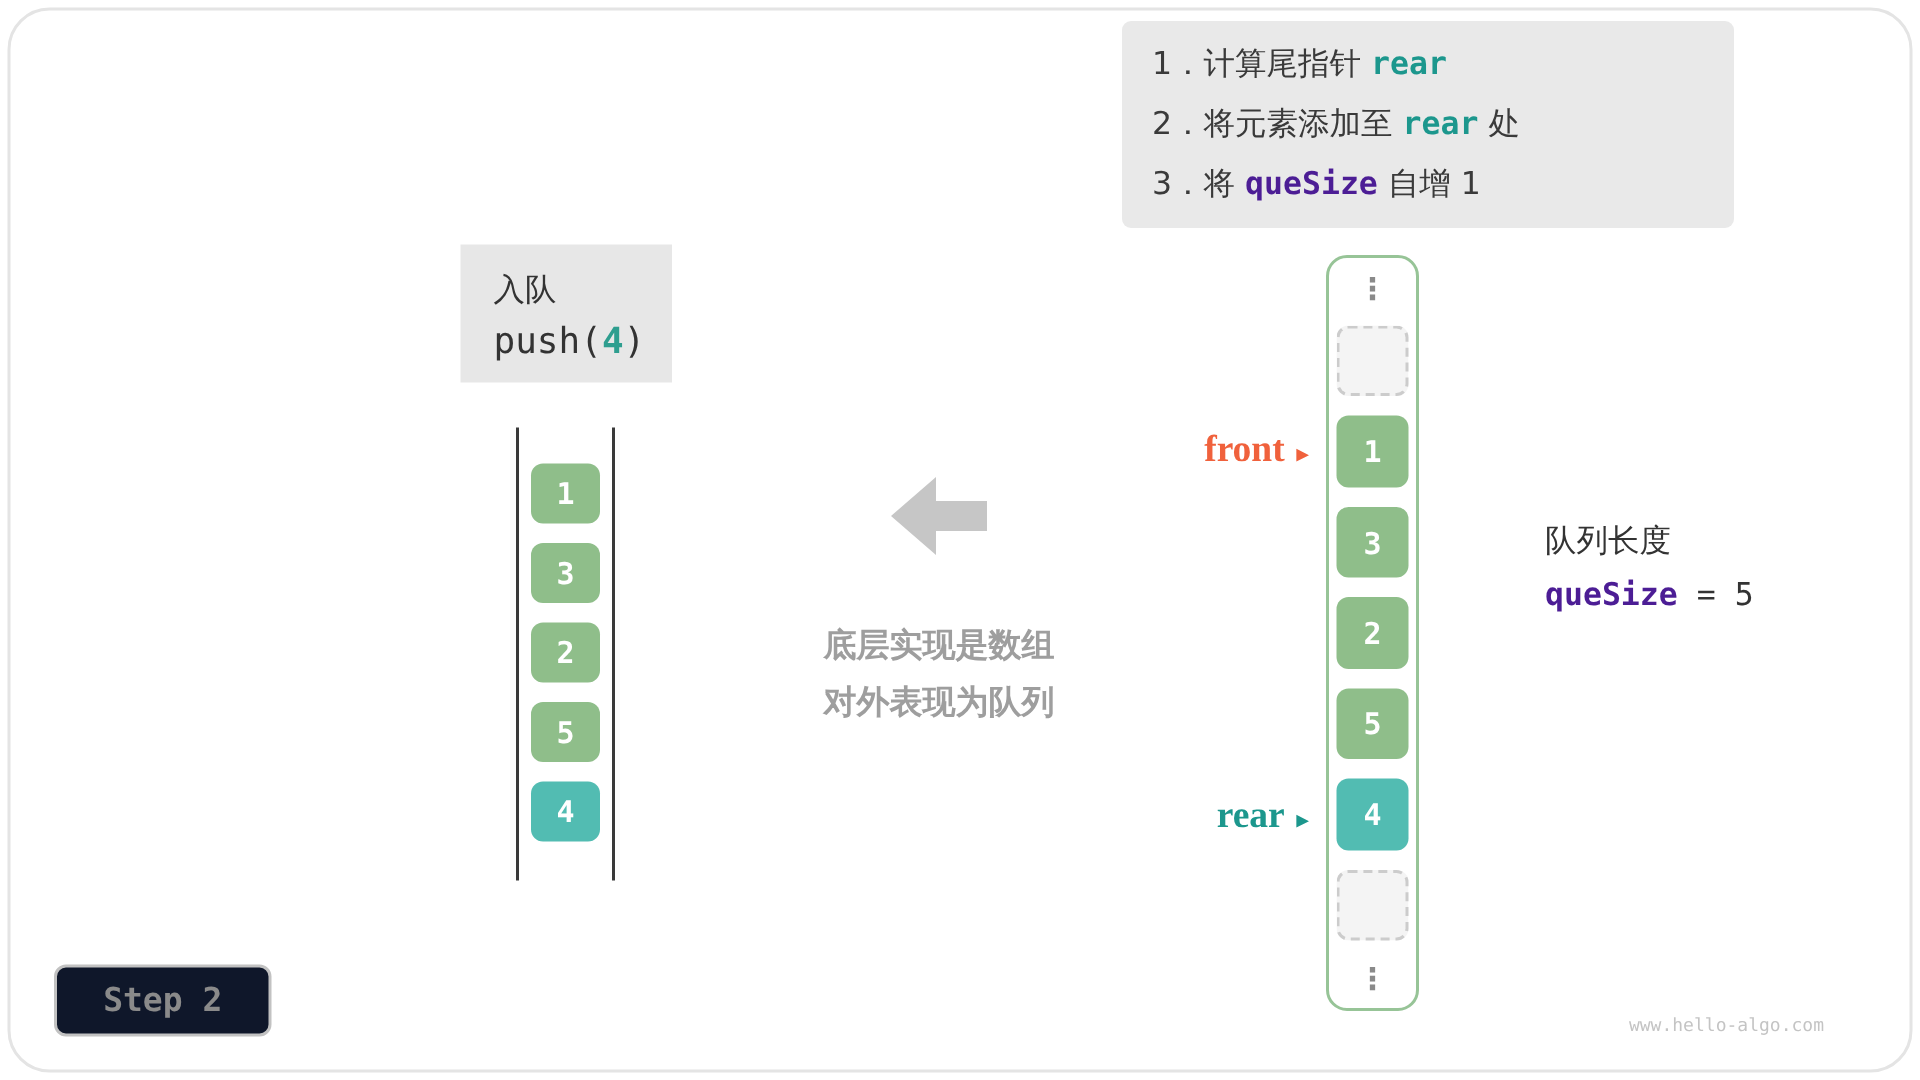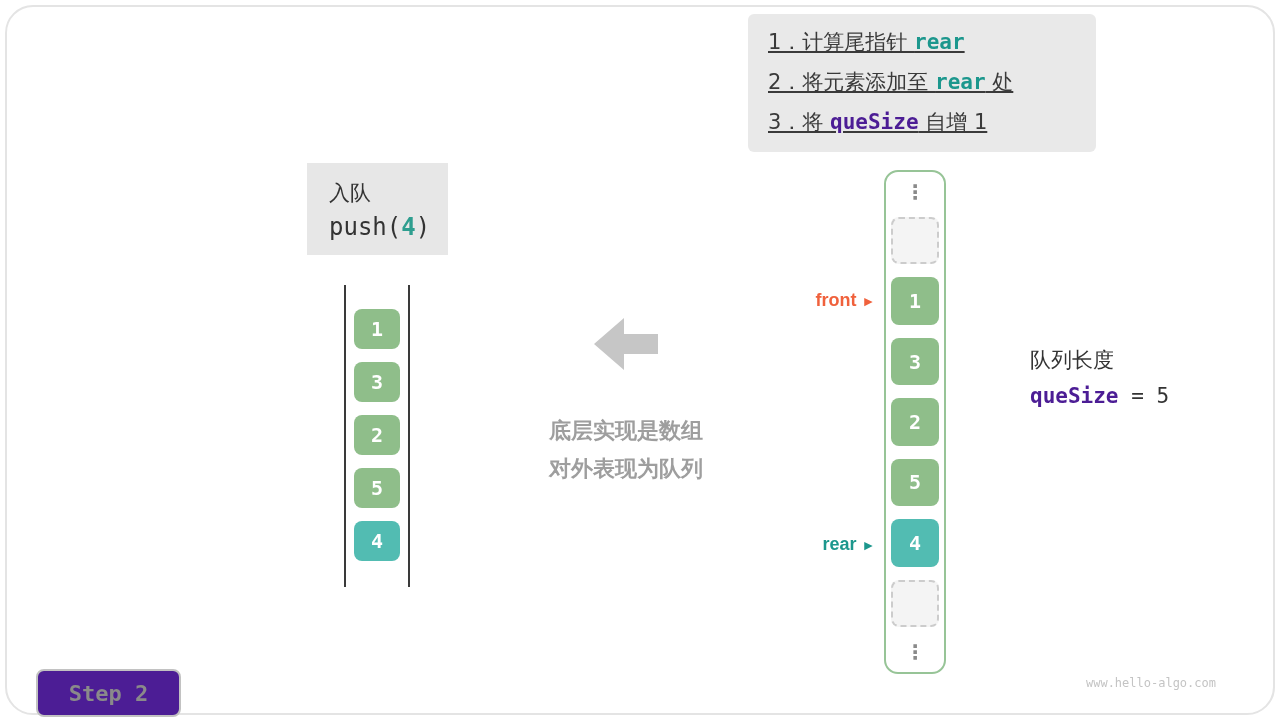--- a/index.html
+++ b/index.html
@@ -3,22 +3,22 @@
 <meta charset="utf-8">
 <style>
   * { margin:0; padding:0; box-sizing:border-box; }
   html,body { width:1280px; height:720px; background:#ffffff; overflow:hidden;
               font-family:"DejaVu Sans", sans-serif; color:#3a3a3a; }
   .canvas { position:relative; width:1280px; height:720px; background:#ffffff; }
 
   .frame { position:absolute; inset:5px; border:2px solid #e4e4e4; border-radius:28px; }
 
   
-  .note-box { position:absolute; left:748px; top:14px; width:348px; height:138px;
-              background:#e9e9e9; border-radius:6px; padding:8px 0 0 20px;text-decoration:underline; }
+  .note-box { position:absolute; left:748px; top:14px; width:408px; height:138px;
+              background:#e9e9e9; border-radius:6px; padding:8px 0 0 20px; }
   .note-line { font-size:21px; line-height:40px; white-space:nowrap; color:#3a3a3a; }
   .code { font-family:"DejaVu Sans Mono", monospace; font-weight:bold; }
   .code-teal { color:#1c978d; }
   .code-blue { color:#4c1d95; }
 
   
   .op-box { position:absolute; left:307px; top:163px; width:141px; height:92px;
             background:#e7e7e7; border-radius:0; padding:14px 0 0 22px; }
   .op-title { font-size:21px; line-height:32px; color:#333; }
   .op-code { font-family:"DejaVu Sans Mono", monospace; font-size:24px; line-height:36px; color:#333; }
@@ -45,38 +45,38 @@
 
   
   .right-array { position:absolute; left:884px; top:170px; width:62px; height:504px;
                  background:#ffffff; border:2px solid #97c497; border-radius:14px;
                  display:flex; flex-direction:column; align-items:center;
                  padding:8px 0; gap:13px; }
   .vdots { height:24px; line-height:24px; color:#8a8a8a; font-size:20px; font-weight:bold; }
   .vdots::after { content:"\22EE"; }
 
   .pointer-label { position:absolute; right:408px; height:28px; line-height:28px;
-                   font-family:Liberation Sans, sans-serif; font-weight:bold;
-                   font-size:18px; text-align:right; white-space:nowrap; }
+                   font-family:Liberation Serif, serif; font-weight:bold;
+                   font-size:25px; text-align:right; white-space:nowrap; }
   .pointer-front { top:286px; color:#f0613c; }
   .pointer-rear  { top:530px; color:#1c978d; }
   .pointer-arrow { font-size:15px; padding-left:8px; }
   .pointer-arrow::after { content:"\25B8"; }
 
   
   .queue-info { position:absolute; left:1030px; top:342px; }
   .queue-info .qi-label { font-size:21px; line-height:36px; color:#333; }
   .queue-info .qi-value { font-family:"DejaVu Sans Mono", monospace; font-size:21px; line-height:36px; color:#333; }
 
   
   .step-box { position:absolute; left:36px; top:643px; width:145px; height:48px;
-              background:#4c1d95; border:2px solid #c2c2c2; border-radius:8px;
+              background:#0f172a; border:2px solid #c2c2c2; border-radius:8px;
               display:flex; align-items:center; justify-content:center;
               font-family:"DejaVu Sans Mono", monospace; font-weight:bold;
-              font-size:22px; color:#8a8a8a;margin-top:26px; }
+              font-size:22px; color:#8a8a8a; }
   .watermark { position:absolute; right:64px; top:676px;
                font-family:"DejaVu Sans Mono", monospace; font-size:12px; color:#c4c4c4;margin-left:14px; }
 </style>
 </head>
 <body>
 
 <div class="canvas">
 
   <div class="frame"></div>
 

